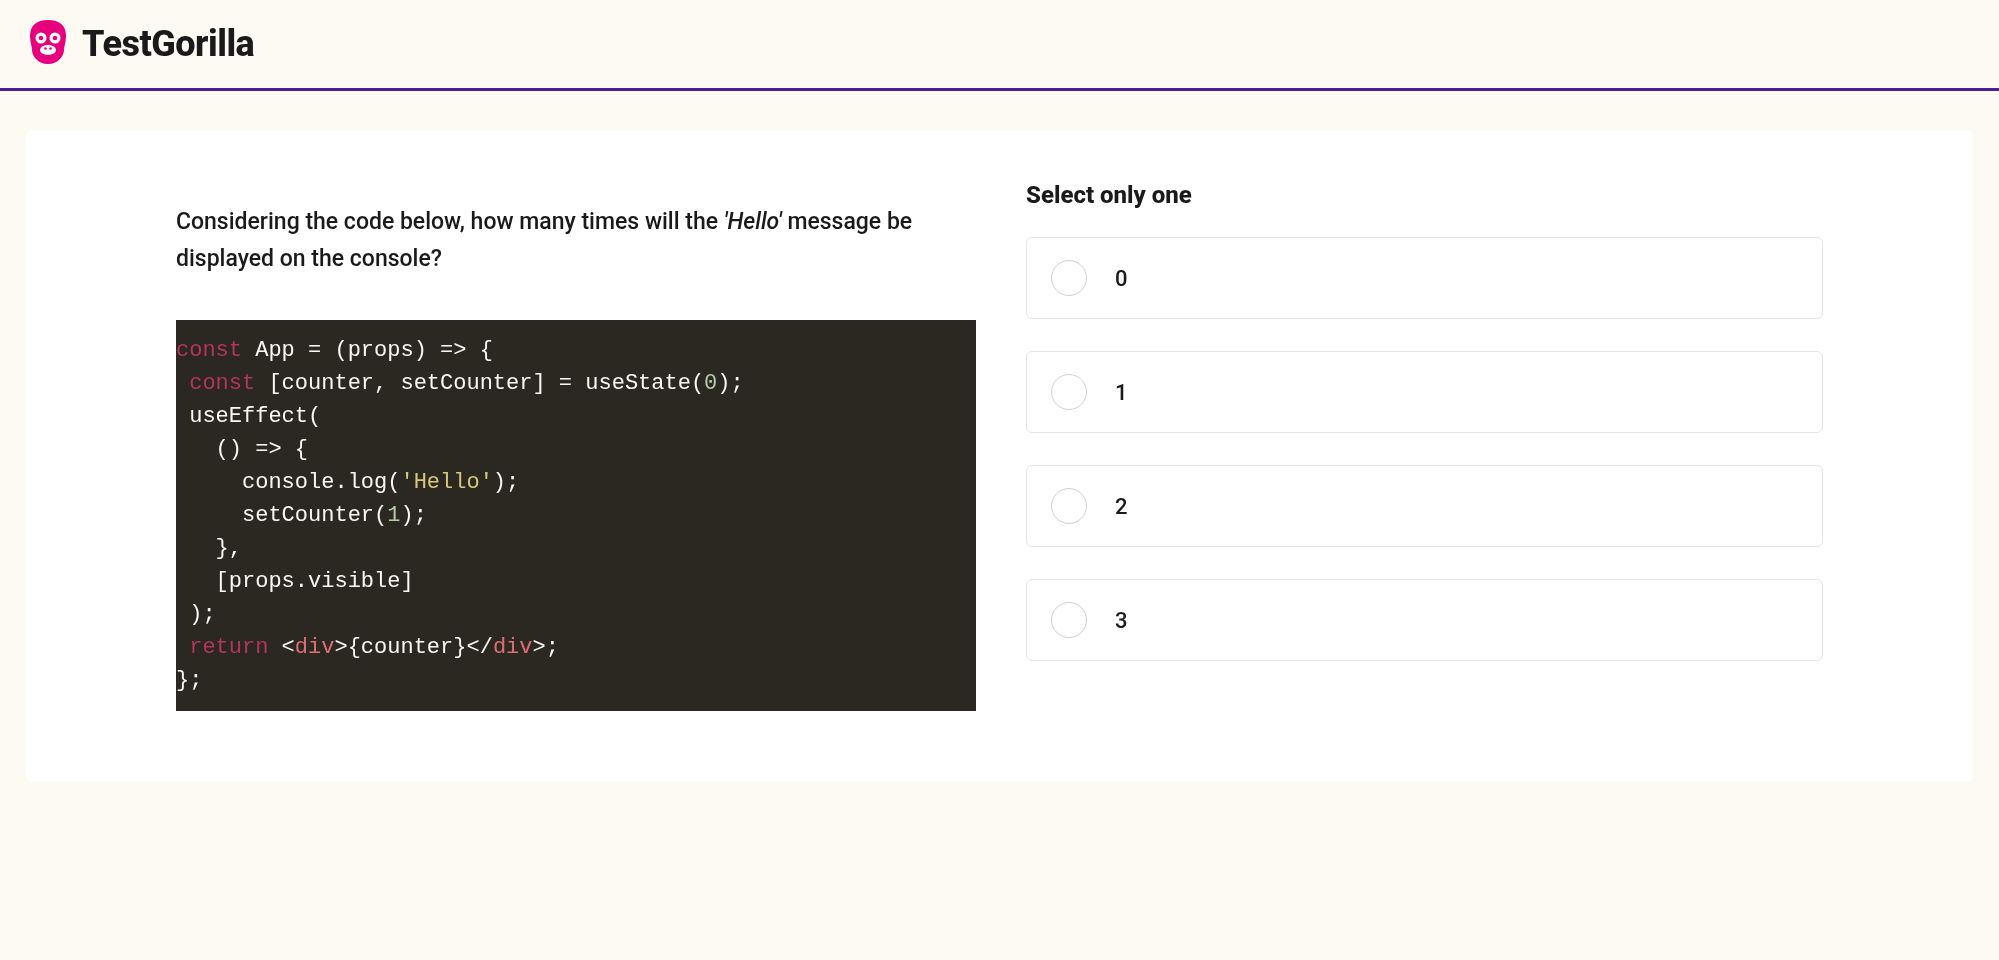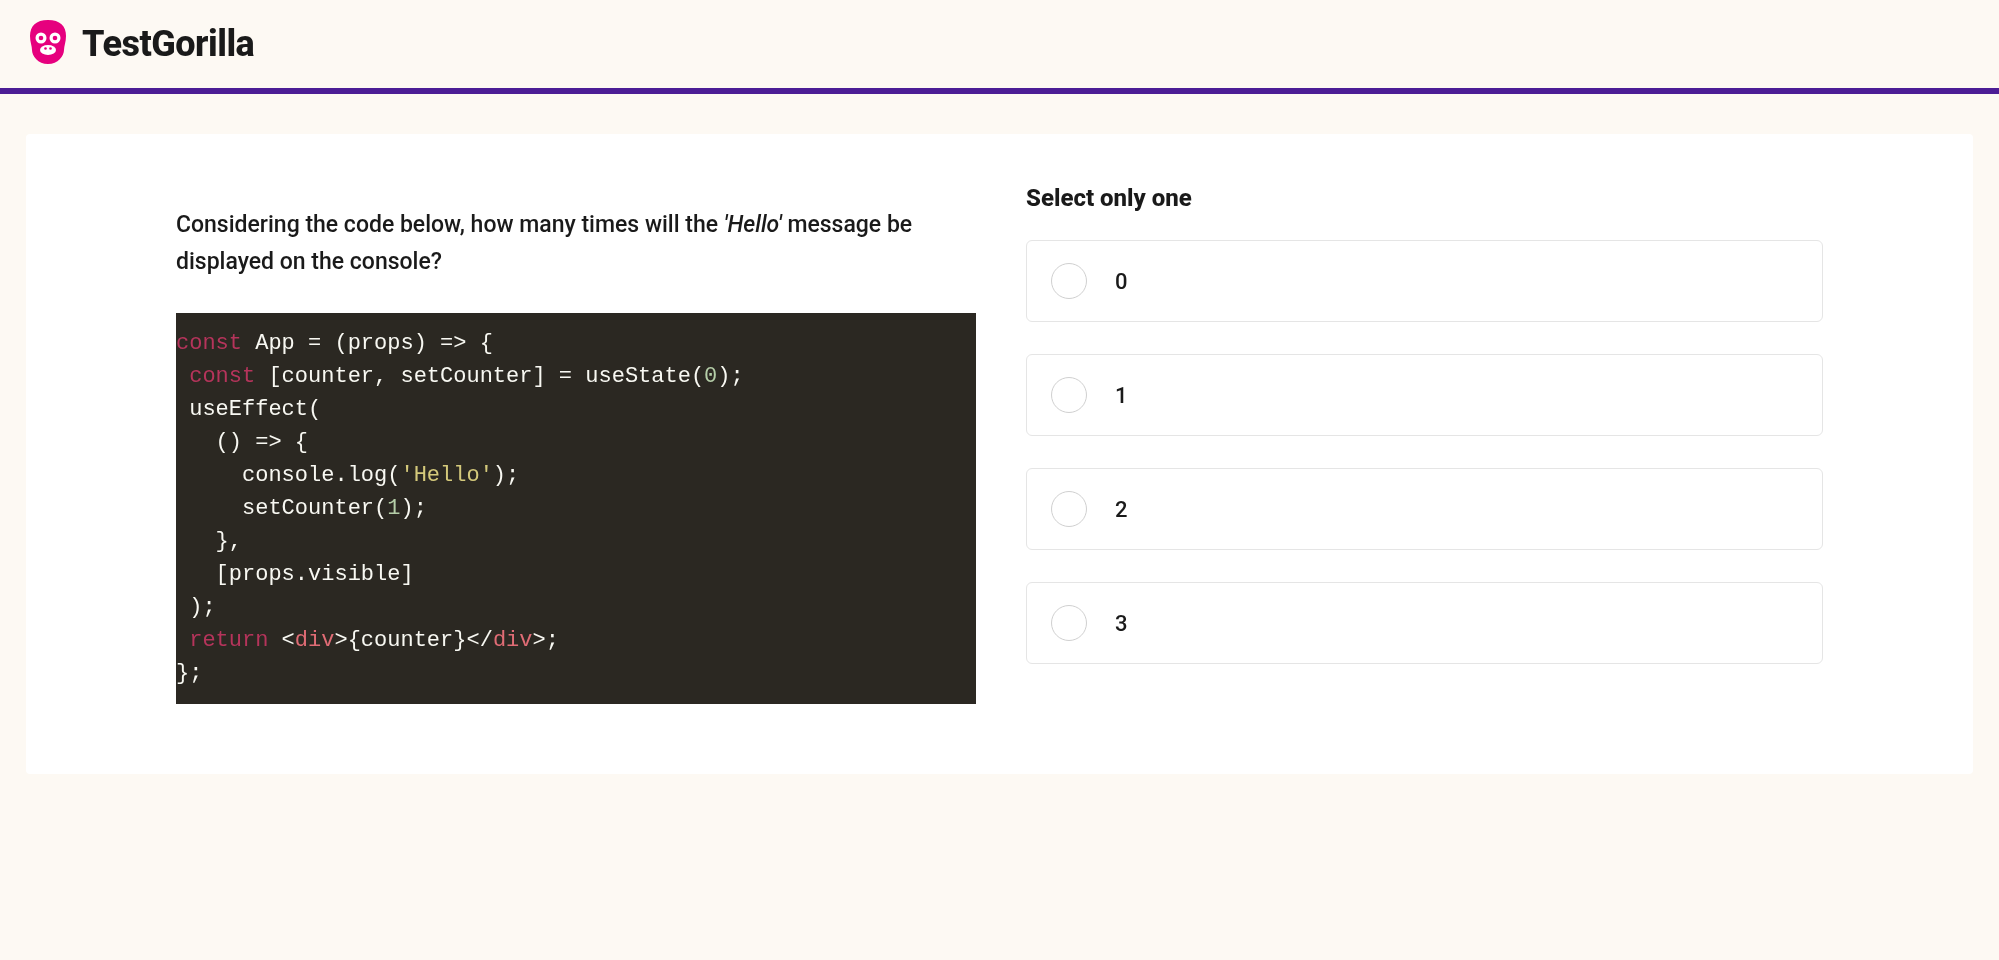--- a/index.html
+++ b/index.html
@@ -22,21 +22,21 @@
     background: var(--bg);
     color: var(--text);
     font-family: -apple-system, BlinkMacSystemFont, "Segoe UI", Roboto, Helvetica, Arial, sans-serif;
   }
   
   .header {
     display: flex;
     align-items: center;
     justify-content: space-between;
     padding: 18px 26px;
-    border-bottom: 6px solid #4c1d95;
+    border-bottom: 3px solid #4c1d95;
     background: var(--bg);
   }
   .logo {
     display: flex;
     align-items: center;
     gap: 12px;
   }
   .logo-text {
     font-size: 36px;
     font-weight: 800;
@@ -79,21 +79,21 @@
 
   .question-text {
     font-size: 23px;
     line-height: 1.6;
     font-weight: 500;
     color: #1a1a1a;
   }
   .question-text em { font-style: italic; }
 
   .code-block {
-    margin-top: 32px;
+    margin-top: 42px;
     background: var(--code-bg);
     color: var(--code-fg);
     font-family: "SFMono-Regular", Consolas, "Liberation Mono", Menlo, monospace;
     font-size: 22px;
     line-height: 1.5;
     padding: 14px 0 14px 0;
     white-space: pre;
     overflow-x: auto;
   }
   .code-block .kw  { color: #b5345b; }

